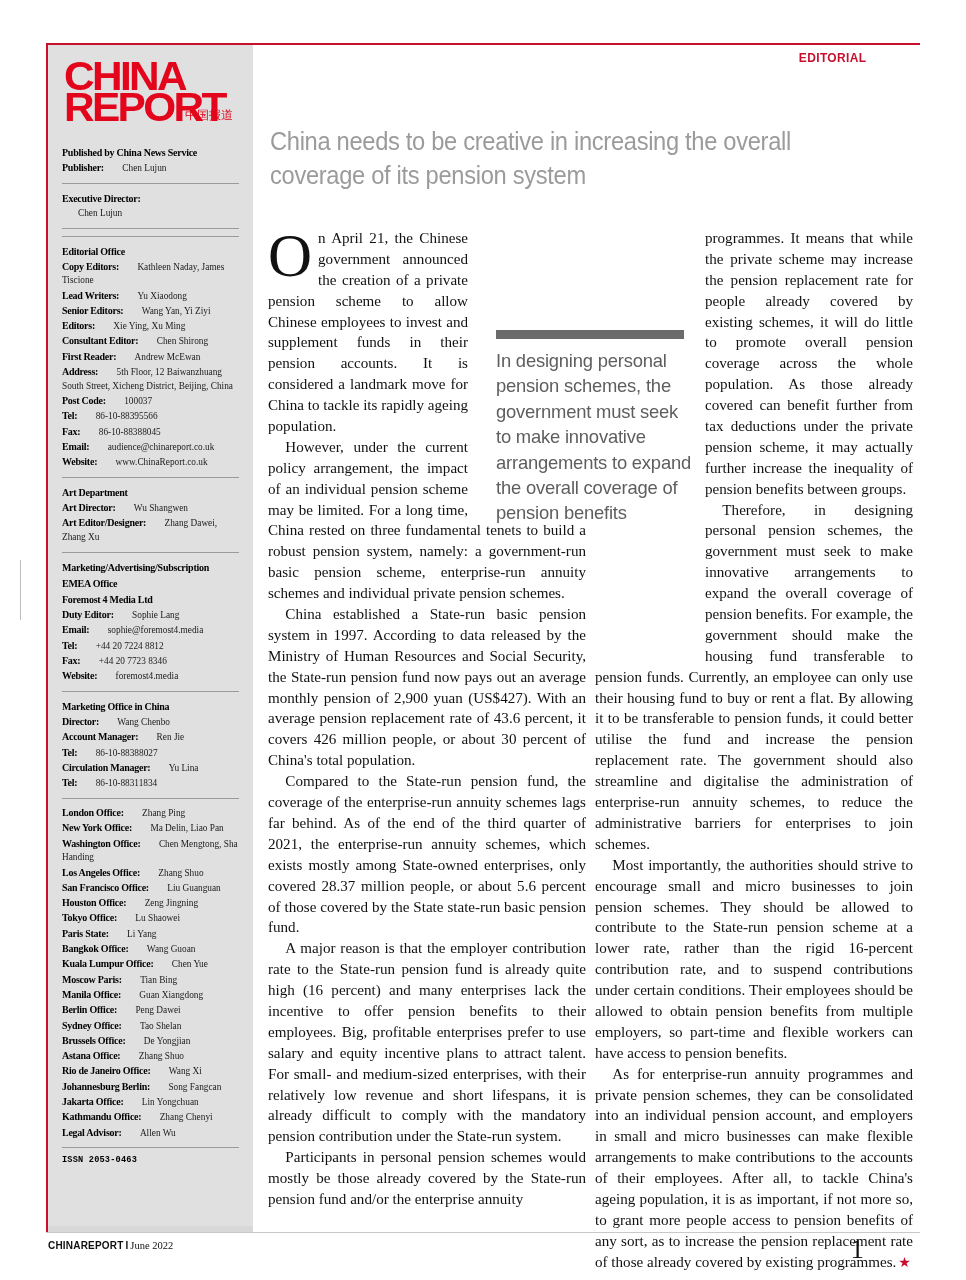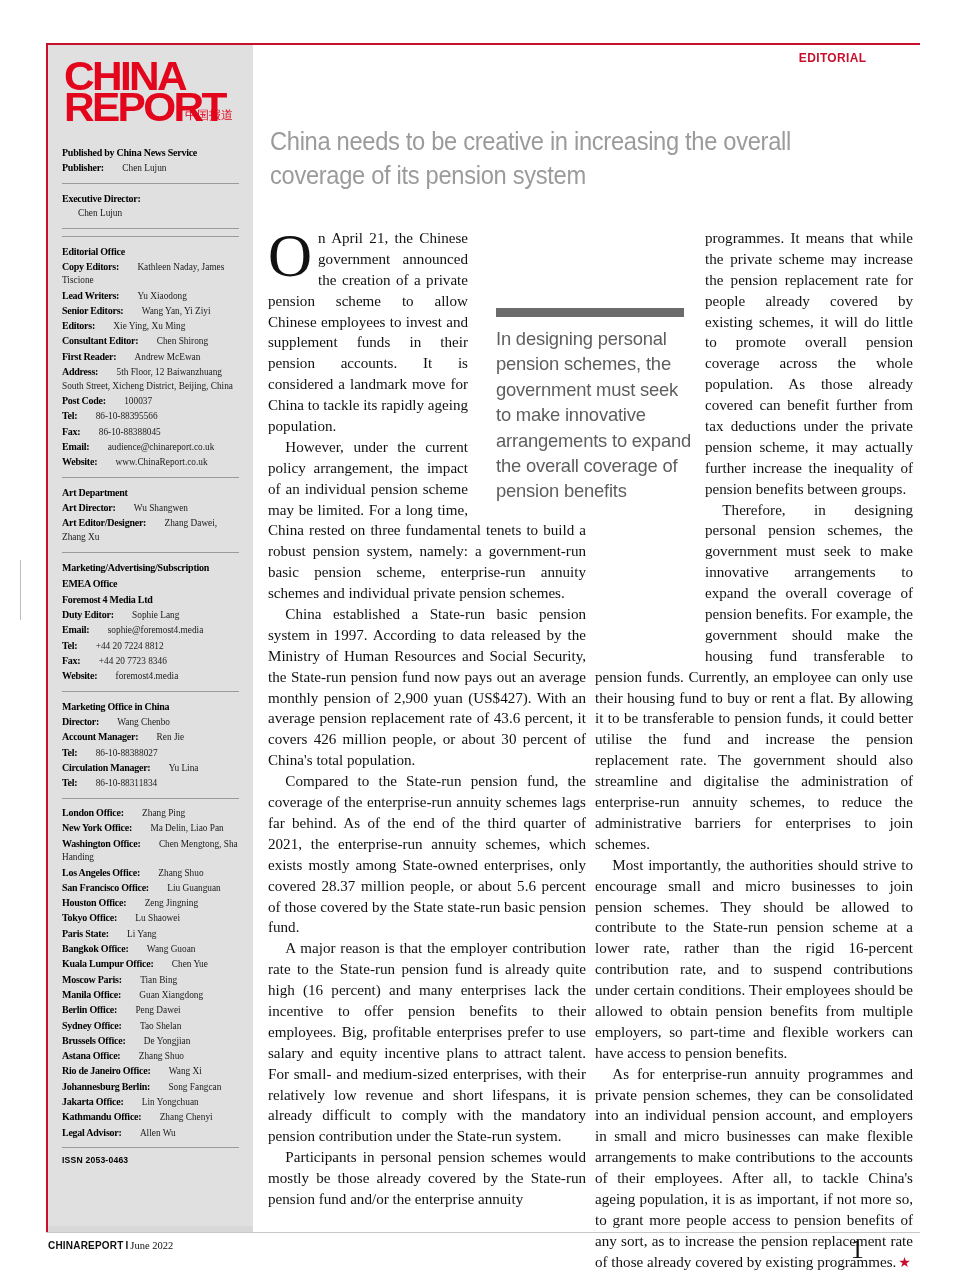--- a/index.html
+++ b/index.html
@@ -109,21 +109,21 @@
     margin: 0 0 1px 0;
     line-height: 1.5;
   }
   .mast-val { font-family: "Liberation Serif", serif; font-size: 9.3px; padding-left: 16px; }
   .divider {
     height: 1px;
     background: #9a9a9a;
     margin: 7px 0 7px 0;
   }
   .issn {
-    font-family: Liberation Sans, sans-serif;
+    font-family: Liberation Mono, monospace;
     font-weight: bold;
     font-size: 8.6px;
     letter-spacing: 0.2px;
     margin-top: 2px;
   }
 
   
   .editorial-tag {
     position: absolute;
     right: 46px; top: 50px;
@@ -193,21 +193,21 @@
   }
   .float-q-right {
     float: left;
     width: 98px;
     height: 435px;
     margin: 0 12px 0 0;
   }
 
   .pullquote {
     position: absolute;
-    left: 496px; top: 308px;
+    left: 496px; top: 330px;
     width: 196px;
   }
   .pq-bar {
     width: 188px;
     height: 9px;
     background: #6b6b6b;
     margin-bottom: 9px;
   }
   .pq-text {
     font-family: "Liberation Sans", sans-serif;

